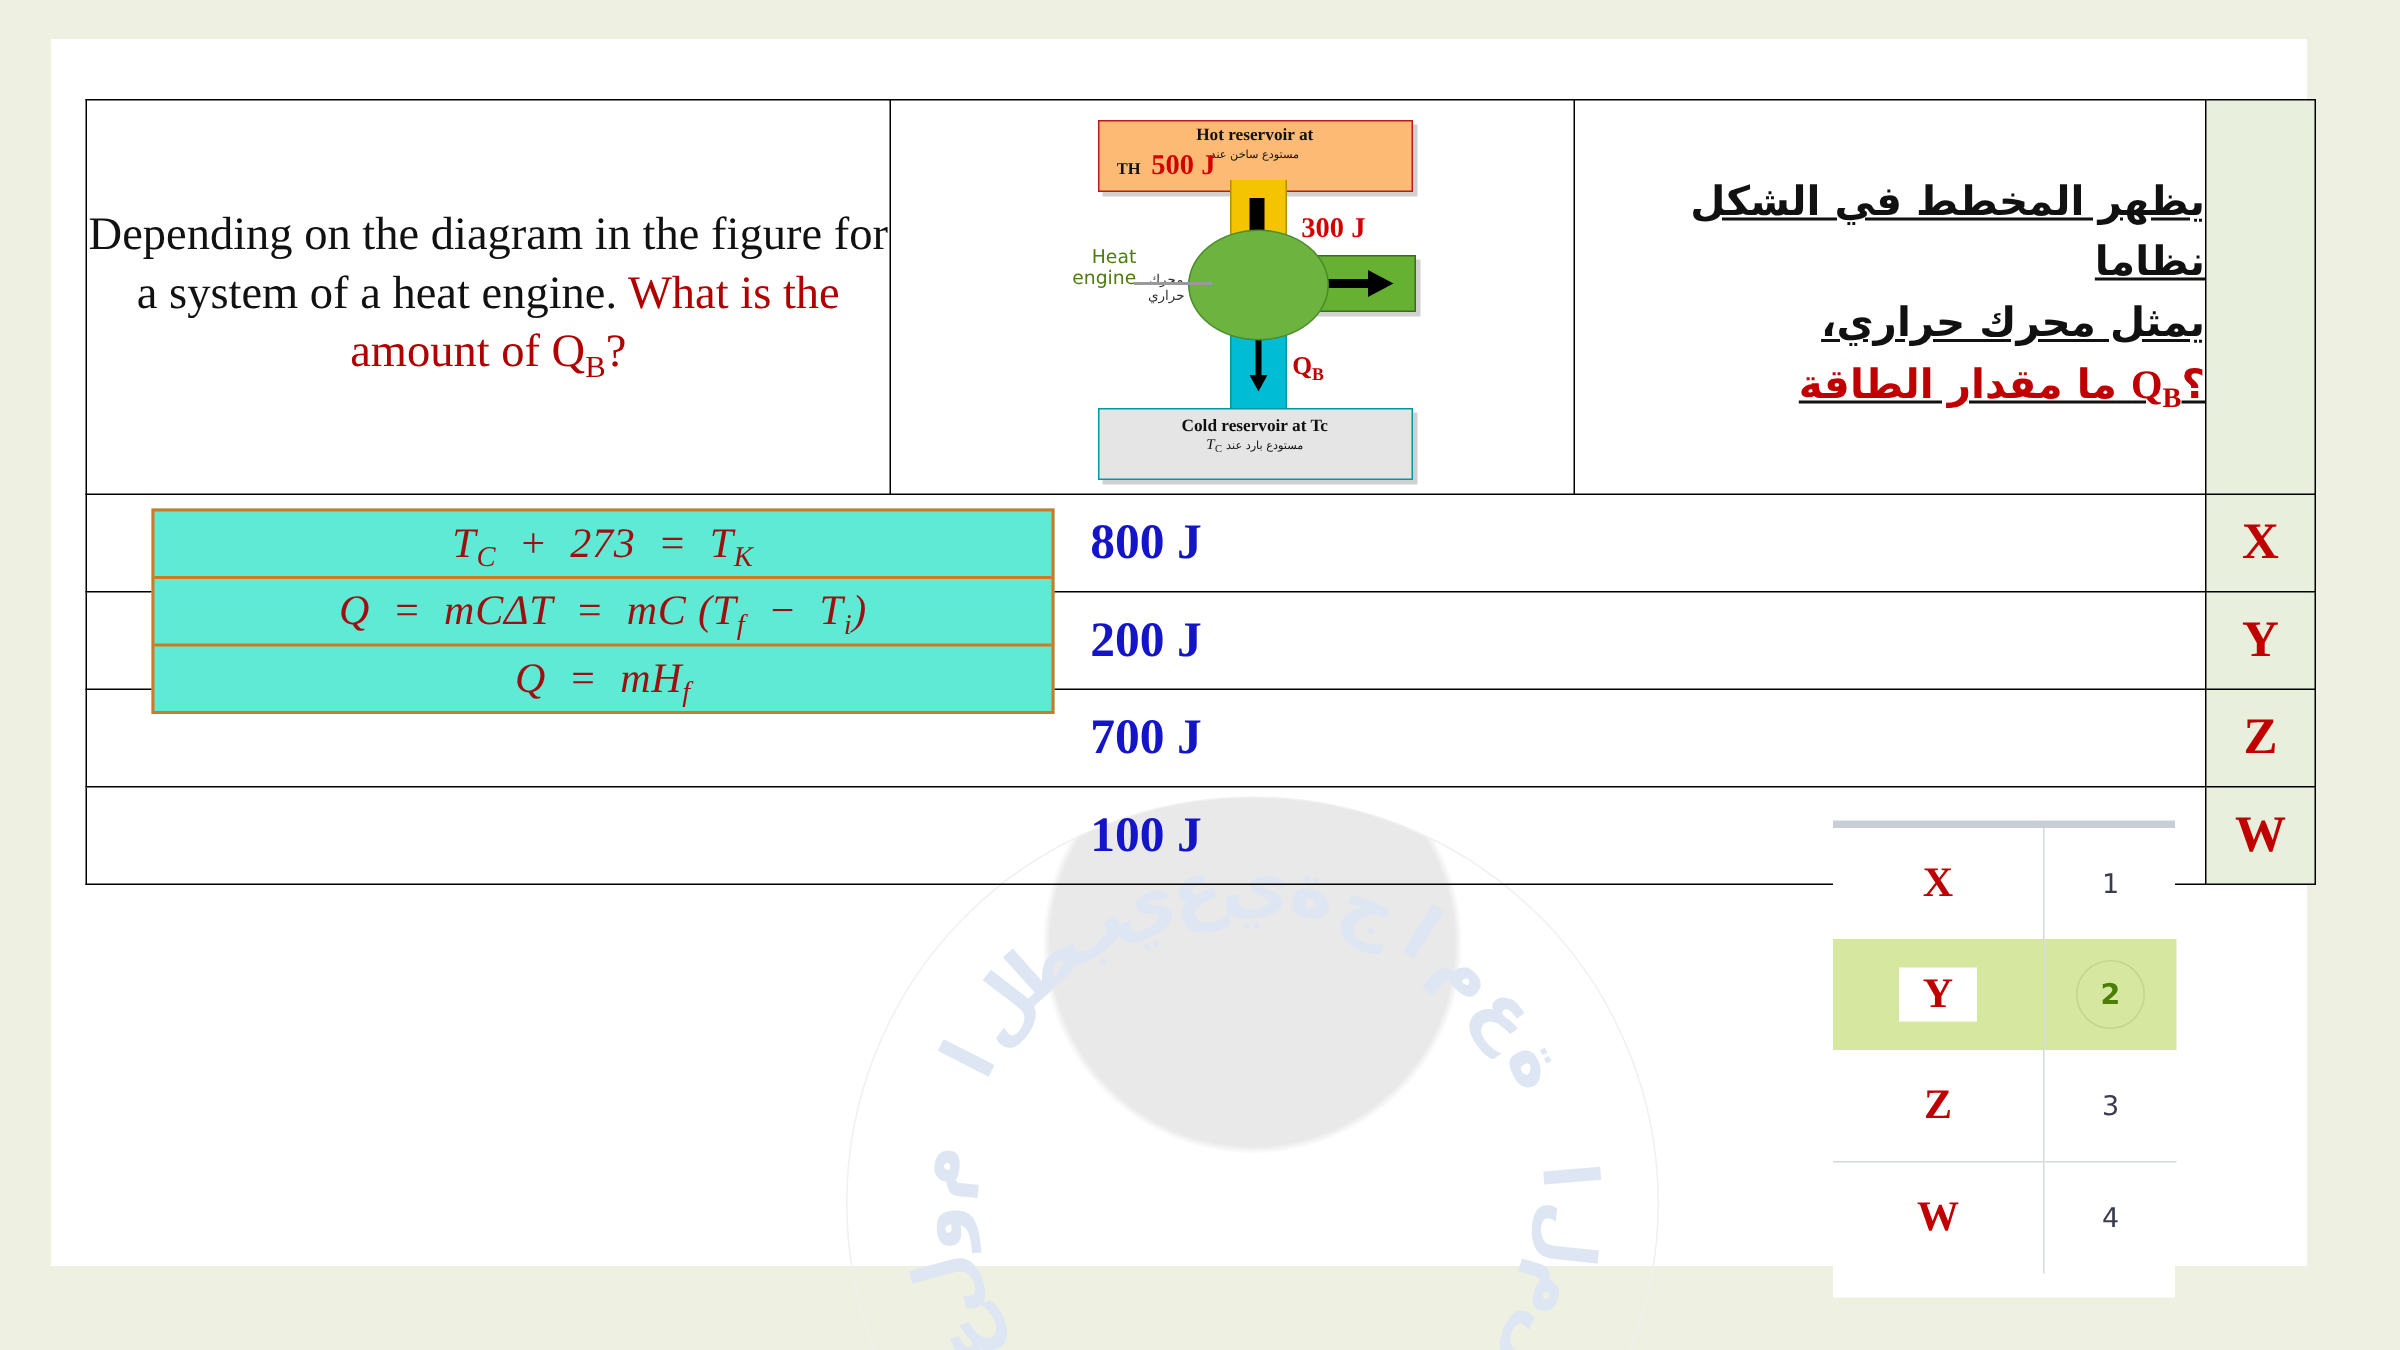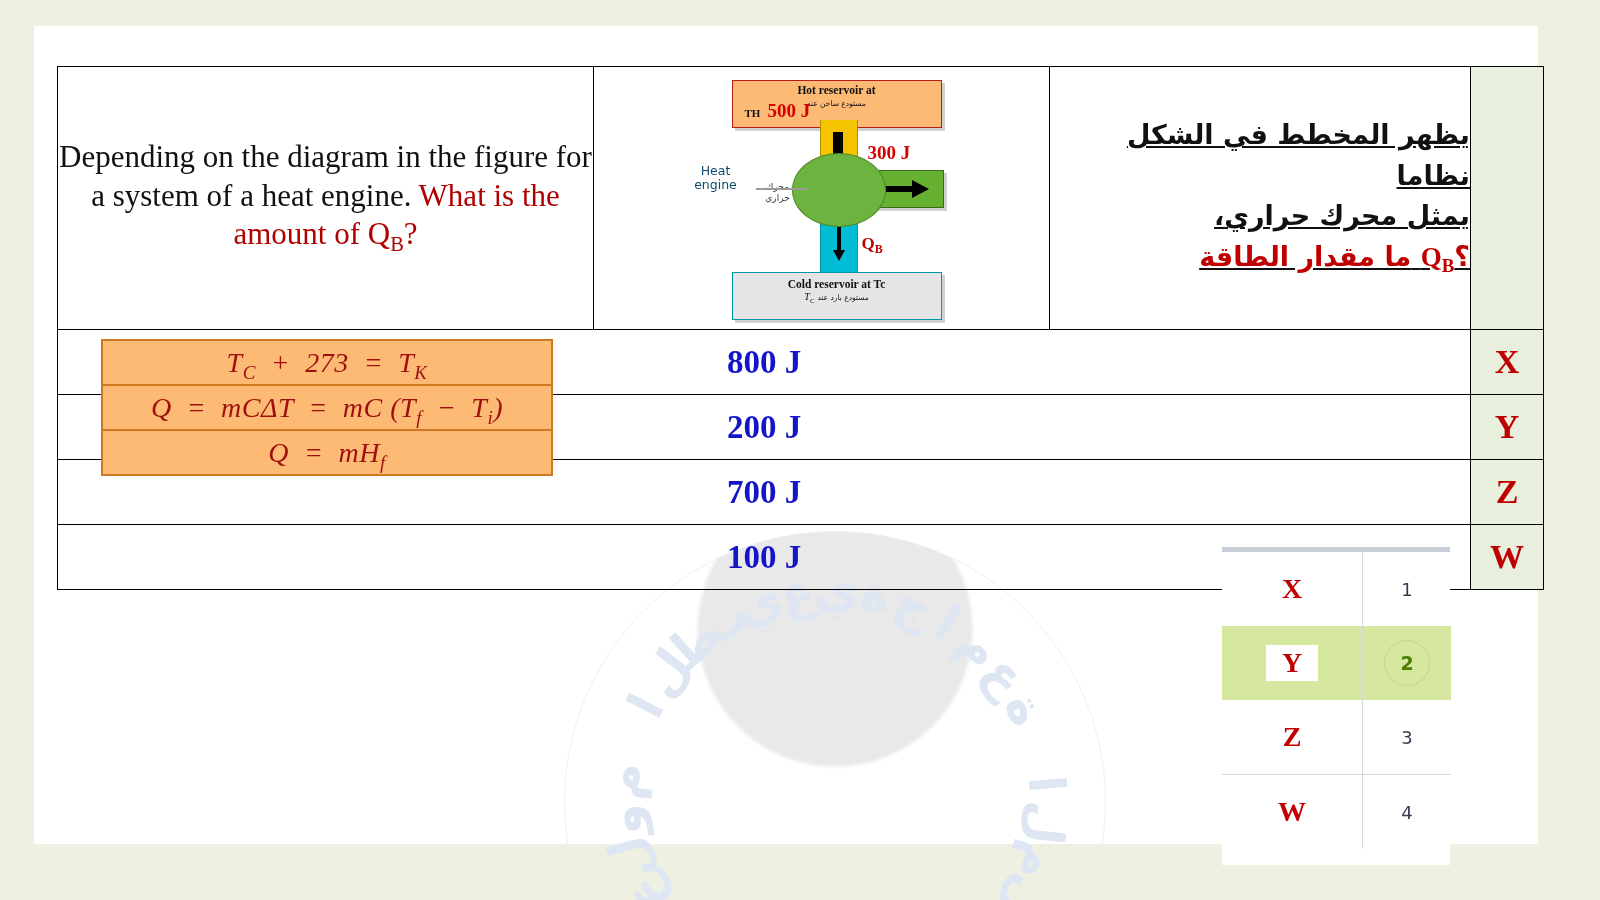--- a/index.html
+++ b/index.html
@@ -129,35 +129,35 @@
     position:absolute;left:0;right:0;text-align:center;
     font-family:"Liberation Serif", serif;
     font-weight:bold;font-size:11.5px;color:#111;line-height:1.05;
   }
   .res-ar{font-family:"DejaVu Sans",sans-serif;font-size:7.5px;font-weight:normal;letter-spacing:.2px;}
   .j500{position:absolute;left:96px;top:26px;font-family:Liberation Serif, serif;font-weight:bold;font-size:19px;color:#d40000;}
   .j300{position:absolute;left:196px;top:68px;font-family:"Liberation Serif",serif;font-weight:bold;font-size:19px;color:#d40000;}
   .qblab{position:absolute;left:190px;top:160px;font-family:"Liberation Serif",serif;font-weight:bold;font-size:17px;color:#c00000;}
   .qblab sub{font-size:.7em;}
   .engtxt{
-    position:absolute;left:2px;top:90px;width:84px;text-align:center;
-    font-family:"DejaVu Sans",sans-serif;font-size:12.5px;color:#0c4a6e;line-height:1.15;
+    position:absolute;left:2px;top:90px;width:84px;text-align:right;
+    font-family:"DejaVu Sans",sans-serif;font-size:12.5px;color:#4d7c0f;line-height:1.15;
   }
   .engtxt-ar{
     position:absolute;left:84px;top:92px;width:44px;text-align:center;direction:rtl;
     font-family:"DejaVu Sans",sans-serif;font-size:9px;color:#333;line-height:1.25;margin-top:16px;
   }
   .engline{position:absolute;left:84px;top:114px;width:52px;height:1.5px;background:#9a9a9a;}
   
   #formulas{
     position:absolute;
     left:67px; top:313px;
-    width:452px;
+    width:602px;
     border:2.5px solid #cf7a22;
-    background:#fdba74;
+    background:#5eead4;
     box-sizing:border-box;
   }
   #formulas .frow{
     border-bottom:2px solid #cf7a22;
     text-align:center;
     color:#9e1010;
     font-family:"Liberation Serif", serif;
     font-style:italic;
     font-size:28px;
     height:43px;

